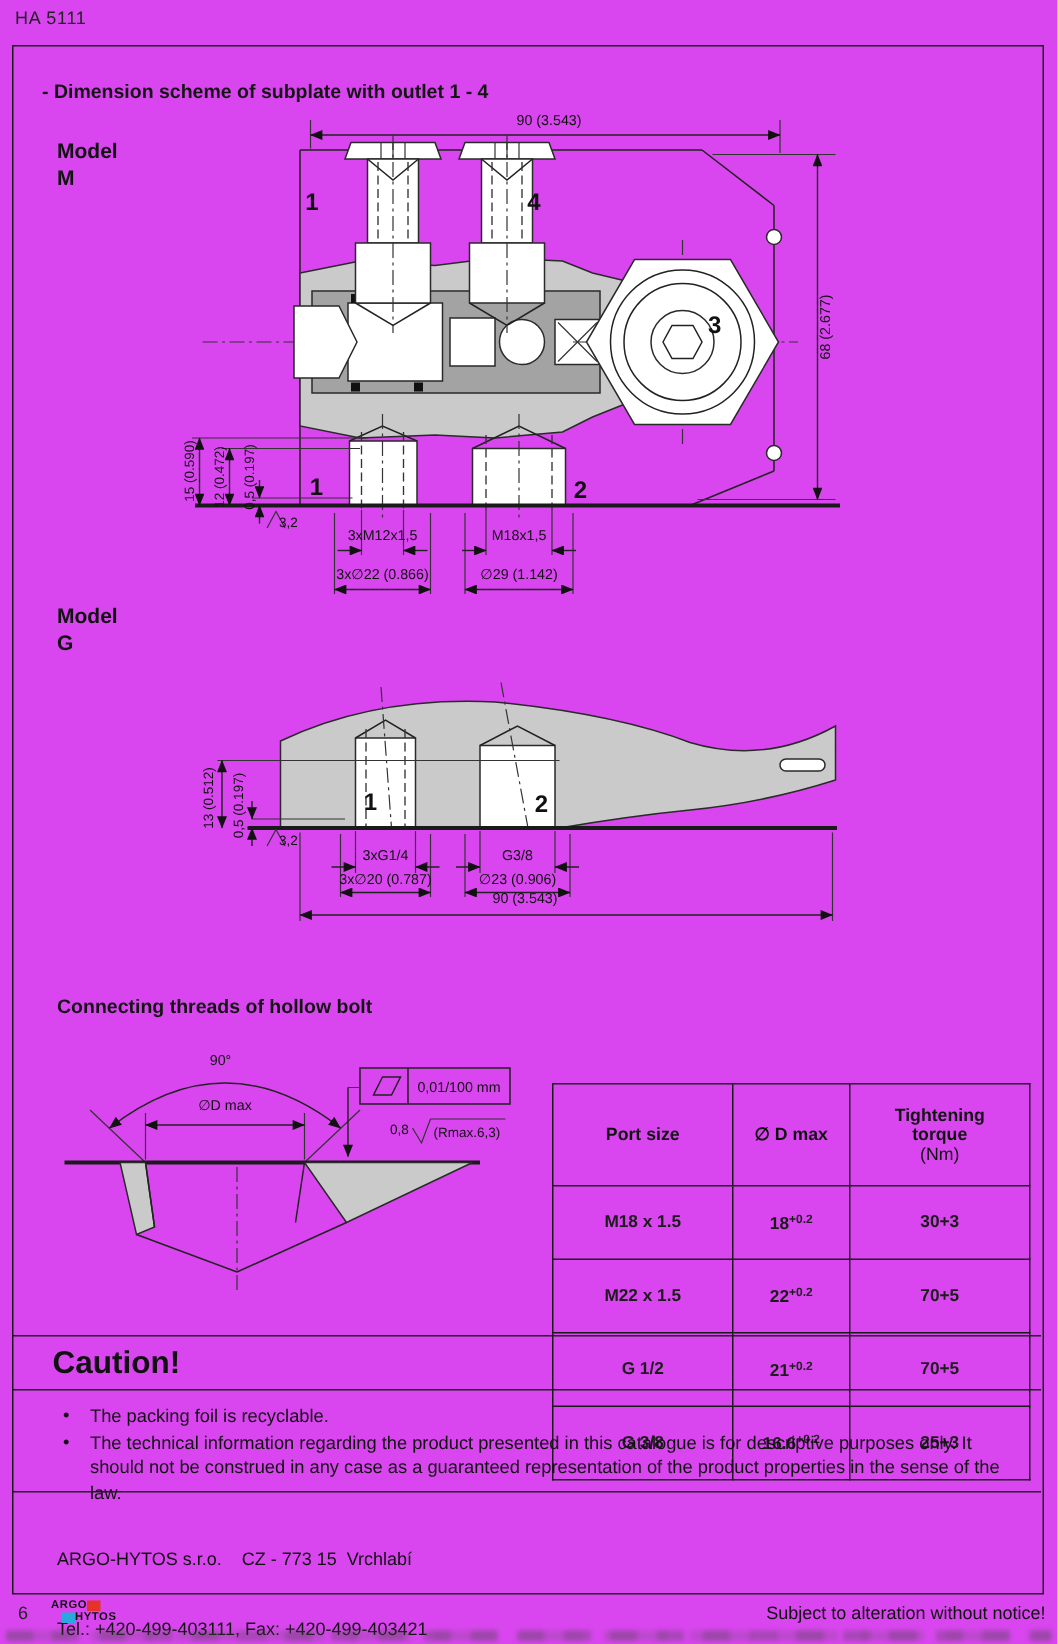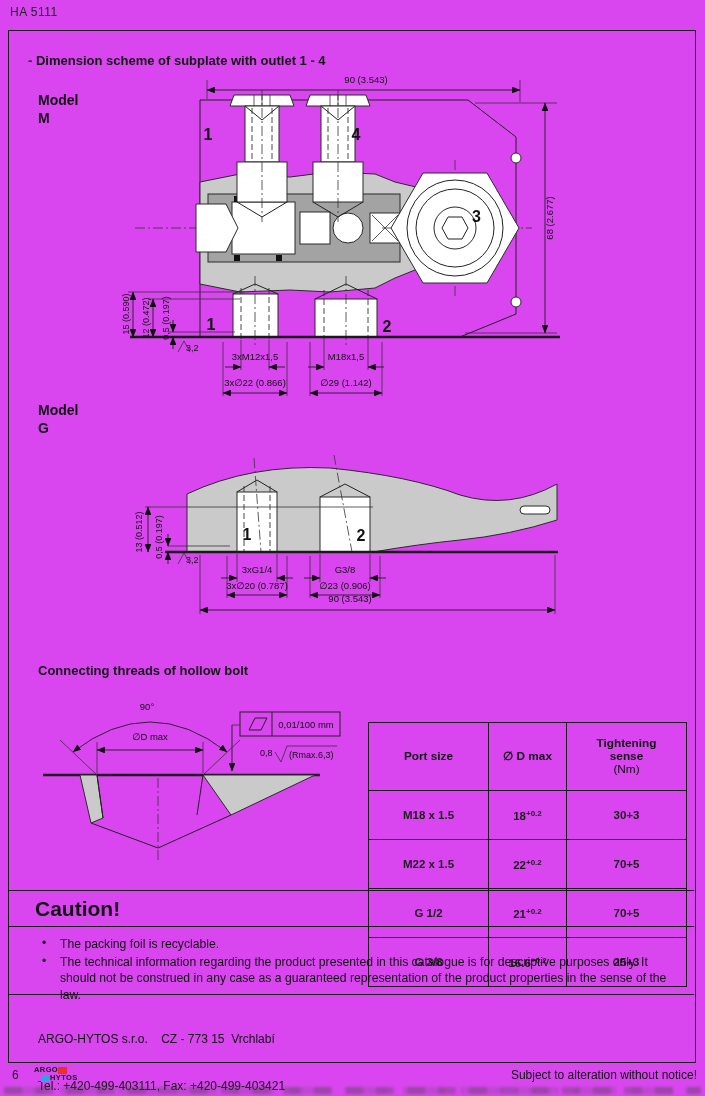--- a/index.html
+++ b/index.html
@@ -310,21 +310,21 @@
   <table class="tt abs" style="left:368px;top:722px;width:318px;">
     <colgroup>
         <col style="width:120px">
         <col style="width:78px">
         <col style="width:120px">
       </colgroup>
     <tbody>
         <tr>
       <th>Port size</th>
       <th>∅ D max</th>
-      <th><span>Tightening sense</span><br><span style="font-weight:normal;">(Nm)</span></th>
+      <th><span>Tightening torque</span><br><span style="font-weight:normal;">(Nm)</span></th>
     </tr>
     <tr>
       <td>M18 x 1.5</td>
       <td><span>18</span><sup>+0.2</sup></td>
       <td>30+3</td>
     </tr>
     <tr>
       <td>M22 x 1.5</td>
       <td><span>22</span><sup>+0.2</sup></td>
       <td>70+5</td>

